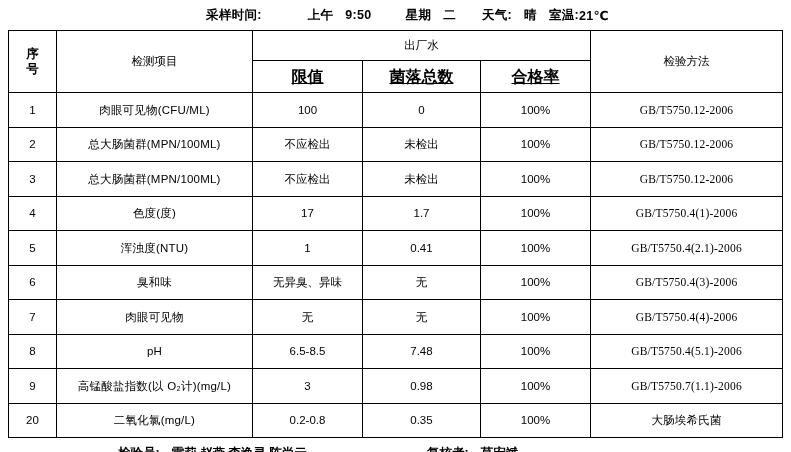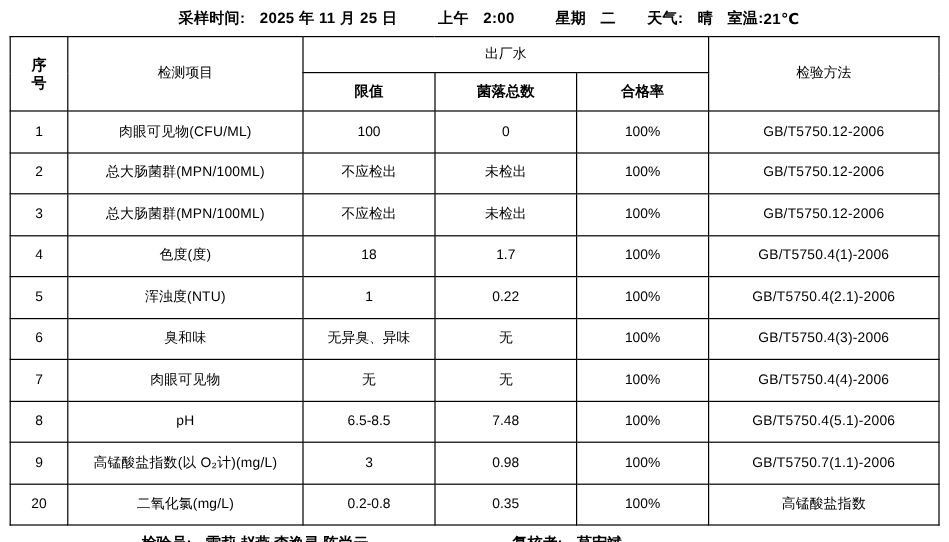--- a/index.html
+++ b/index.html
@@ -62,33 +62,35 @@
   .col-result  { width: 118px; }
   .col-rate    { width: 110px; }
   .col-method  { width: 192px; }
 
   thead td {
     font-weight: bold;
     font-size: 12.5px;
   }
   thead td.sub {
     font-weight: bold;
-    font-size: 12px;
+    font-size: 16px;
+    text-decoration: underline;
   }
   .h-row1 { height: 30px; }
   .h-row2 { height: 32px; }
   tbody tr { height: 34.5px; }
 
   td.item-cell {
     font-size: 11.5px;
     letter-spacing: 0.2px;
   }
   td.method-cell {
     font-size: 11px;
     letter-spacing: 0.2px;
+    font-family: Liberation Serif, serif;
   }
   td.num-cell, td.rate-cell, td.limit-cell, td.result-cell {
     font-size: 11.5px;
     margin-top: 31px;
   }
   .idx-cell { font-size: 11.5px; }
 
   
   .vert {
     display: flex;
@@ -114,25 +116,24 @@
   .footer-gap { display: inline-block; width: 120px; }
 </style>
 </head>
 <body>
 
 <div class="sheet">
 
   <div class="header-line">
     <span class="seg">采样时间:</span>
     <span class="gap-sm"></span>
-    <span class="seg">2025 年 11 月 25 日</span>
     <span class="gap-lg"></span>
     <span class="seg">上午</span>
     <span class="gap-sm"></span>
-    <span class="seg">2:00</span>
+    <span class="seg">9:50</span>
     <span class="gap-lg"></span>
     <span class="seg">星期</span>
     <span class="gap-sm"></span>
     <span class="seg">二</span>
     <span class="gap-md"></span>
     <span class="seg">天气:</span>
     <span class="gap-sm"></span>
     <span class="seg">晴</span>
     <span class="gap-sm"></span>
     <span class="seg">室温:</span>
@@ -187,30 +188,30 @@
         <td class="idx-cell">3</td>
         <td class="item-cell">总大肠菌群(MPN/100ML)</td>
         <td class="limit-cell">不应检出</td>
         <td class="result-cell">未检出</td>
         <td class="rate-cell">100%</td>
         <td class="method-cell">GB/T5750.12-2006</td>
       </tr>
       <tr>
         <td class="idx-cell">4</td>
         <td class="item-cell">色度(度)</td>
-        <td class="limit-cell">18</td>
+        <td class="limit-cell">17</td>
         <td class="result-cell">1.7</td>
         <td class="rate-cell">100%</td>
         <td class="method-cell">GB/T5750.4(1)-2006</td>
       </tr>
       <tr>
         <td class="idx-cell">5</td>
         <td class="item-cell">浑浊度(NTU)</td>
         <td class="limit-cell">1</td>
-        <td class="result-cell">0.22</td>
+        <td class="result-cell">0.41</td>
         <td class="rate-cell">100%</td>
         <td class="method-cell">GB/T5750.4(2.1)-2006</td>
       </tr>
       <tr>
         <td class="idx-cell">6</td>
         <td class="item-cell">臭和味</td>
         <td class="limit-cell">无异臭、异味</td>
         <td class="result-cell">无</td>
         <td class="rate-cell">100%</td>
         <td class="method-cell">GB/T5750.4(3)-2006</td>
@@ -238,21 +239,21 @@
         <td class="result-cell">0.98</td>
         <td class="rate-cell">100%</td>
         <td class="method-cell">GB/T5750.7(1.1)-2006</td>
       </tr>
       <tr>
         <td class="idx-cell">20</td>
         <td class="item-cell">二氧化氯(mg/L)</td>
         <td class="limit-cell">0.2-0.8</td>
         <td class="result-cell">0.35</td>
         <td class="rate-cell">100%</td>
-        <td class="method-cell">高锰酸盐指数</td>
+        <td class="method-cell">大肠埃希氏菌</td>
       </tr>
     </tbody>
   </table>
 
   <div class="footer-line">
     <span>检验员:</span>
     <span class="gap-sm"></span>
     <span>雷莉 赵燕 李逸灵 陈尚云</span>
     <span class="footer-gap"></span>
     <span>复核者:</span>

